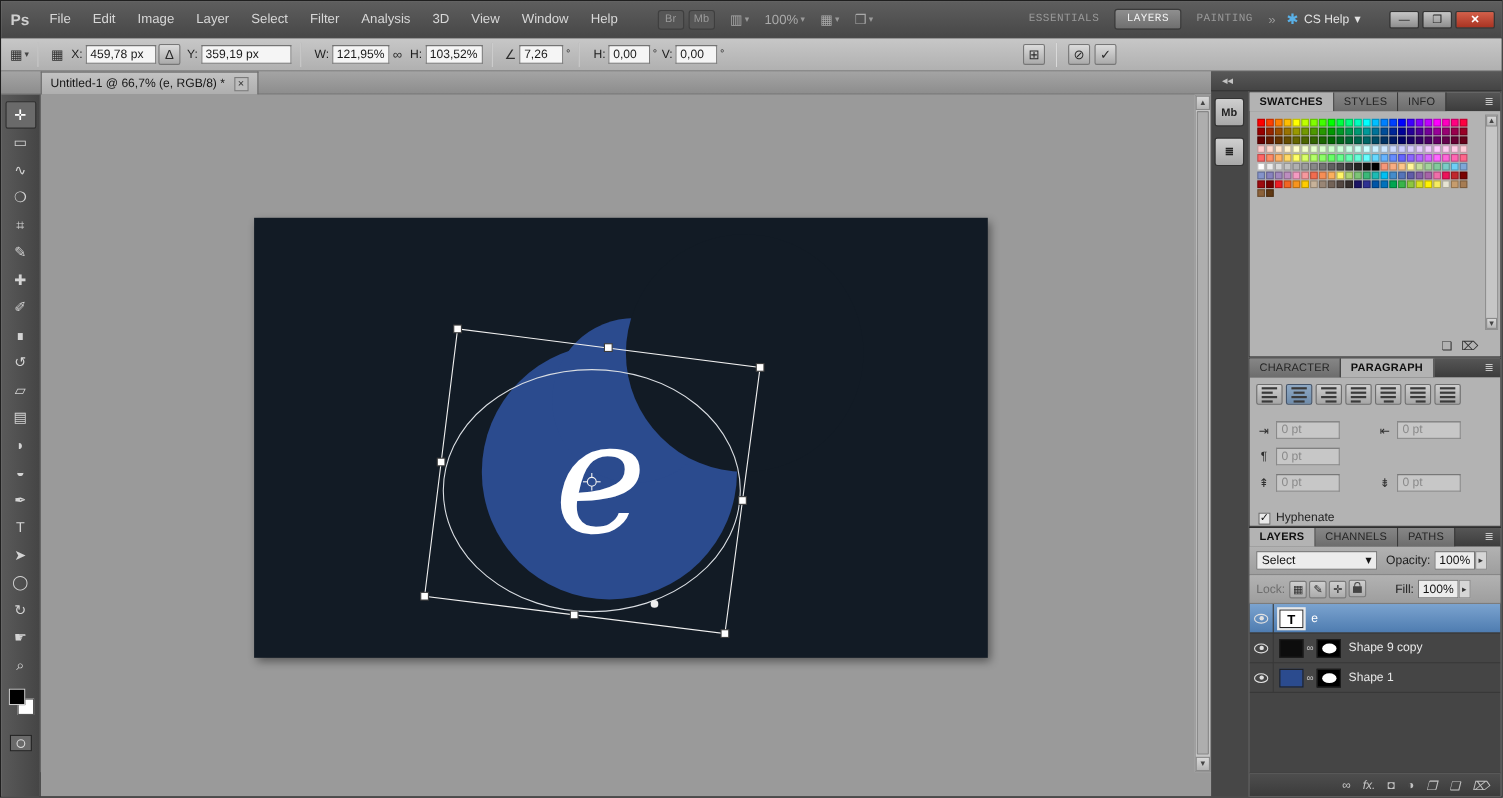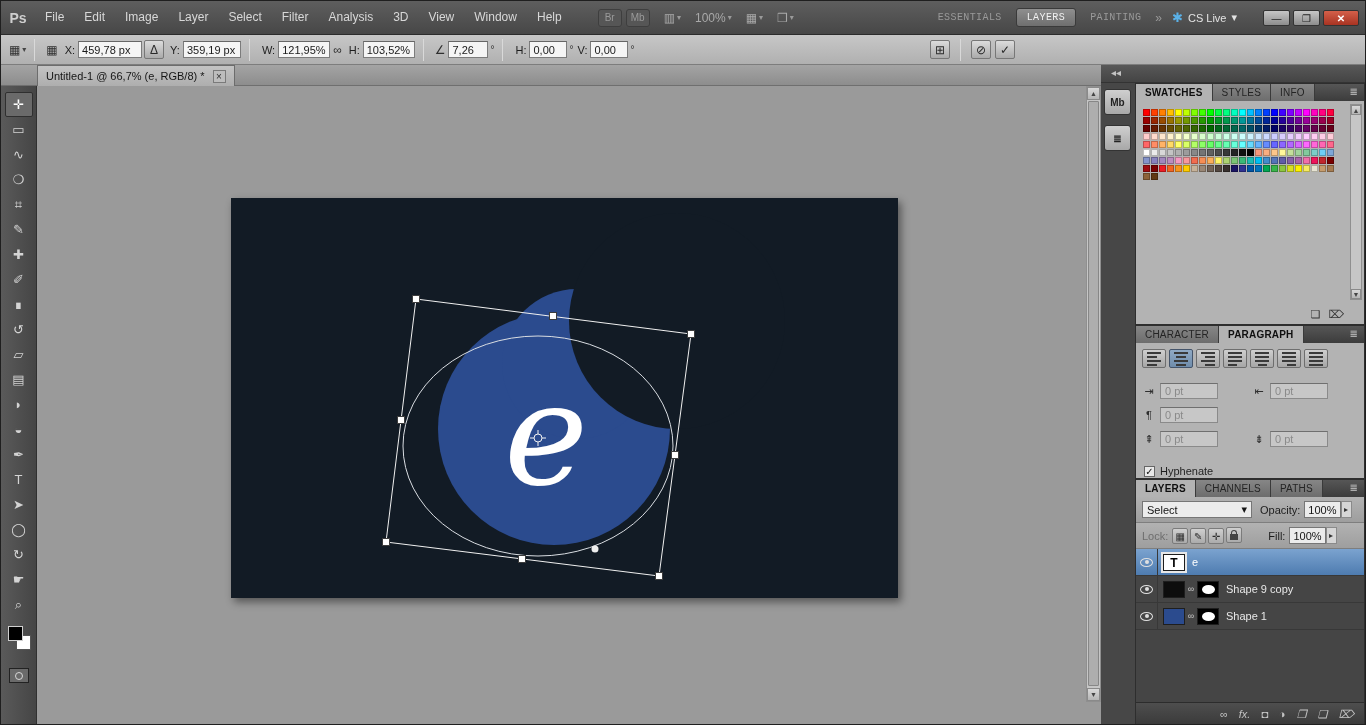--- a/index.html
+++ b/index.html
@@ -191,42 +191,42 @@
       <span class="dd">▾</span>
     </span>
     <span id="workspaces">
         <span class="ws">ESSENTIALS</span>
         <span class="ws active">LAYERS</span>
         <span class="ws">PAINTING</span>
       </span>
     <span id="ws-overflow">»</span>
     <span id="cslive">
       <span class="flower">✱</span>
-      <span>CS Live</span>
+      <span>CS Help</span>
       <span class="dd">▾</span>
     </span>
     <span id="winbtns">
       <span class="winbtn">—</span>
       <span class="winbtn">❐</span>
       <span class="winbtn close">✕</span>
     </span>
   </div>
 
   <div id="optionsbar" class="abs">
     <span class="tbicon" style="margin-left:2px;color:#2f2f2f;">
       <span>▦</span>
       <span class="dd" style="color:#444">▾</span>
     </span>
     <span class="osep"></span>
     <span class="ogly">▦</span>
     <span class="olbl">X:</span>
     <input class="oinput" style="width: 64px;" value="459,78 px">
     <span class="obtn">Δ</span>
     <span class="olbl">Y:</span>
-    <input class="oinput" style="width: 58px;" value="359,19 px">
+    <input class="oinput" style="width: 82px;" value="359,19 px">
     <span class="osep"></span>
     <span class="olbl">W:</span>
     <input class="oinput" style="width: 52px;" value="121,95%">
     <span class="ogly">∞</span>
     <span class="olbl">H:</span>
     <input class="oinput" style="width: 52px;" value="103,52%">
     <span class="osep"></span>
     <span class="ogly">∠</span>
     <input class="oinput" style="width: 40px;" value="7,26">
     <span class="deg">°</span>

